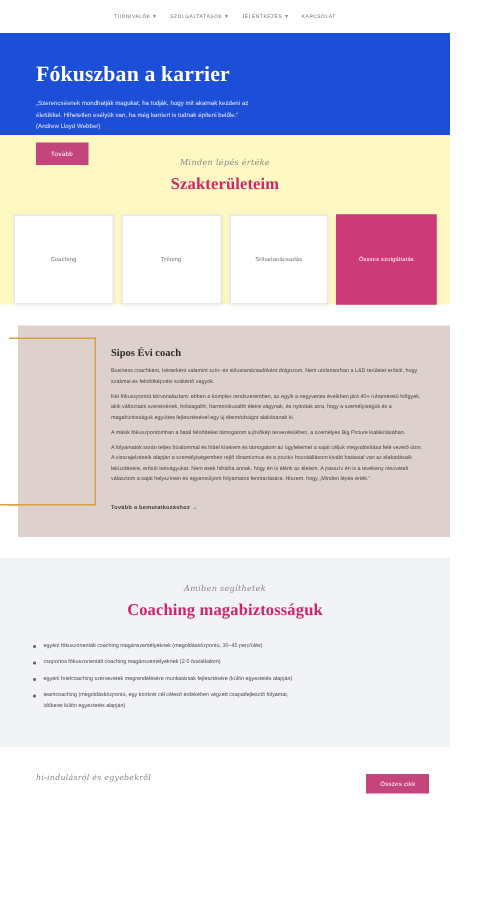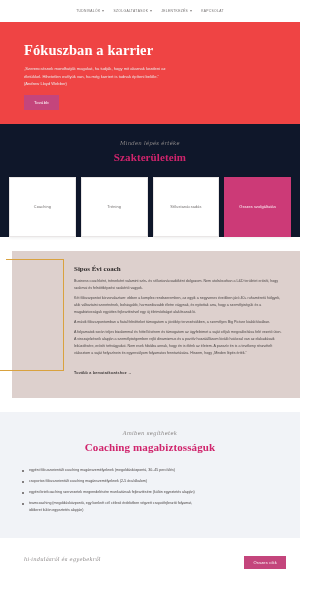--- a/index.html
+++ b/index.html
@@ -33,22 +33,22 @@
   .caret {
     width: 0; height: 0;
     border-left: 1.6px solid transparent;
     border-right: 1.6px solid transparent;
     border-top: 2px solid #8a8686;
     display: inline-block;
   }
 
   
   .hero {
-    height: 102px;
-    background: #ef4444;
+    height: 68px;
+    background: #1d4ed8;
     padding: 20px 0 0 24px;
     position: relative;
   }
   .hero-title {
     font-family: "Liberation Serif", serif;
     font-weight: 700;
     font-size: 14.5px;
     color: #ffffff;
     letter-spacing: .1px;
     margin-bottom: 6px;
@@ -71,21 +71,21 @@
     color: #ffffff;
     font-size: 4.2px;
     letter-spacing: .2px;
     padding: 5px 10px;
     border: none;
     cursor: pointer;
   }
 
   
   .sec-services {
-    background: #0f172a;
+    background: #fef9c3;
     padding: 16px 0 0 0;
     text-align: center;
   }
   .script-sub {
     font-family: "DejaVu Serif", serif;
     font-style: italic;
     font-size: 5.4px;
     color: #8c8888;
     letter-spacing: .2px;
     margin-bottom: 5px;
@@ -129,21 +129,21 @@
 
   
   .about-wrap {
     position: relative;
     margin-top: 14px;
     padding: 0 0 14px 0;
   }
   .about-band {
     background: #ddd0cd;
     margin-left: 12px;
-    padding: 14px 16px 20px 62px;
+    padding: 14px 16px 14px 62px;
     min-height: 128px;
   }
   .about-frame {
     position: absolute;
     left: 6px;
     top: 8px;
     width: 58px;
     height: 112px;
     border-top: 0.8px solid #d9a23f;
     border-right: 0.8px solid #d9a23f;

